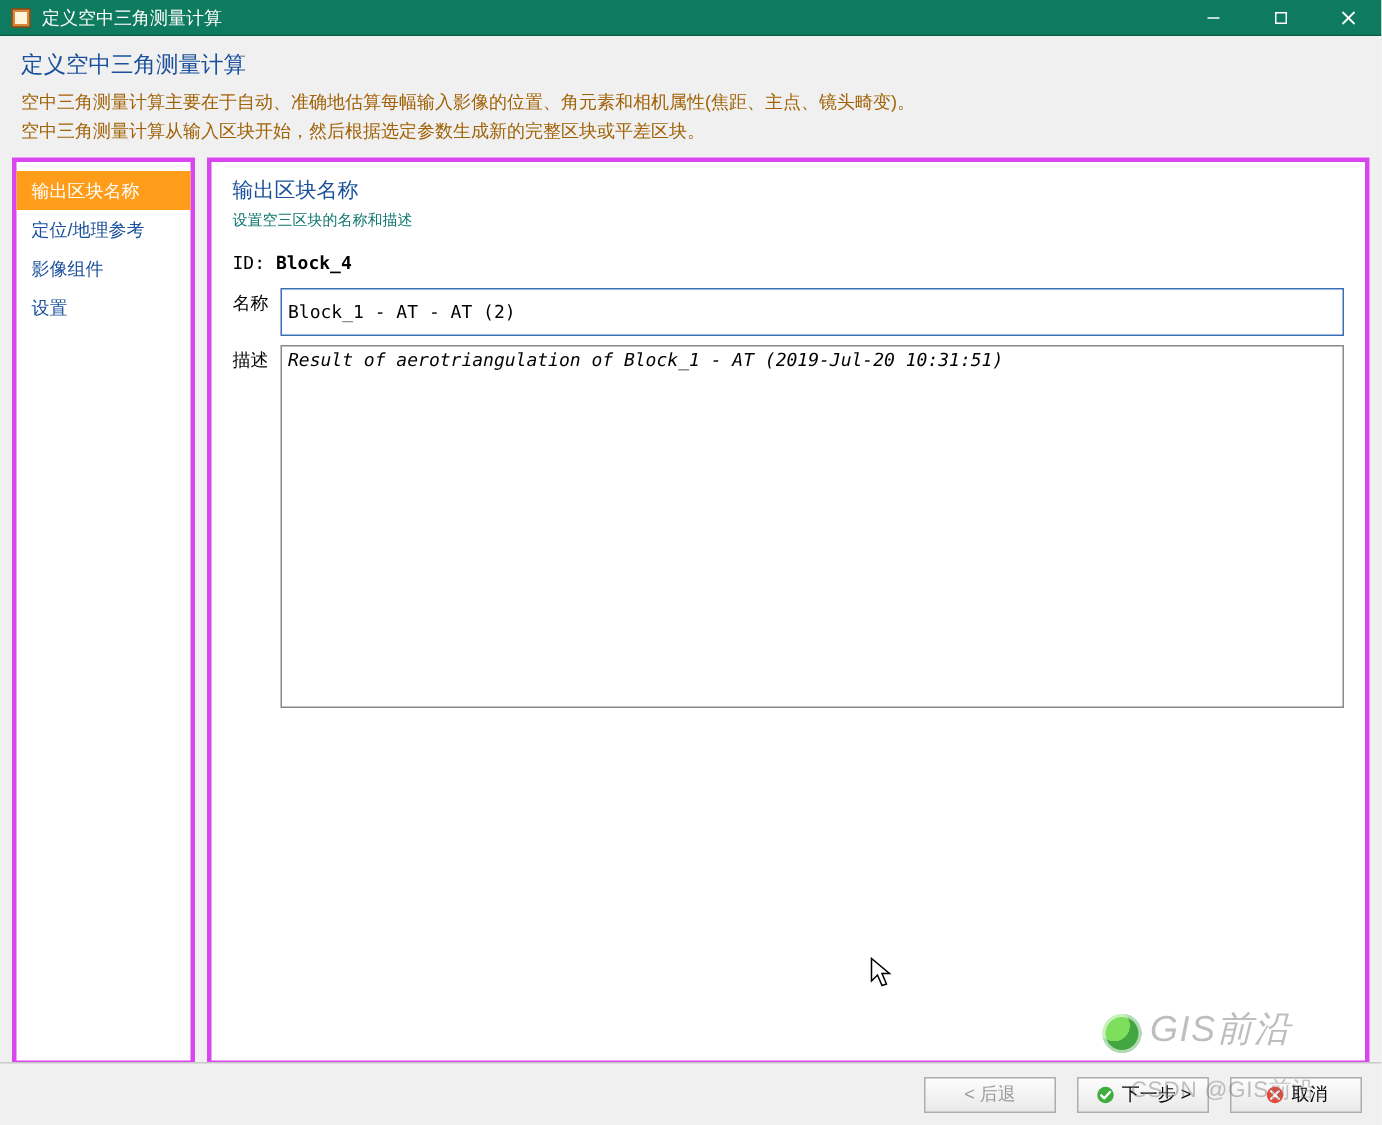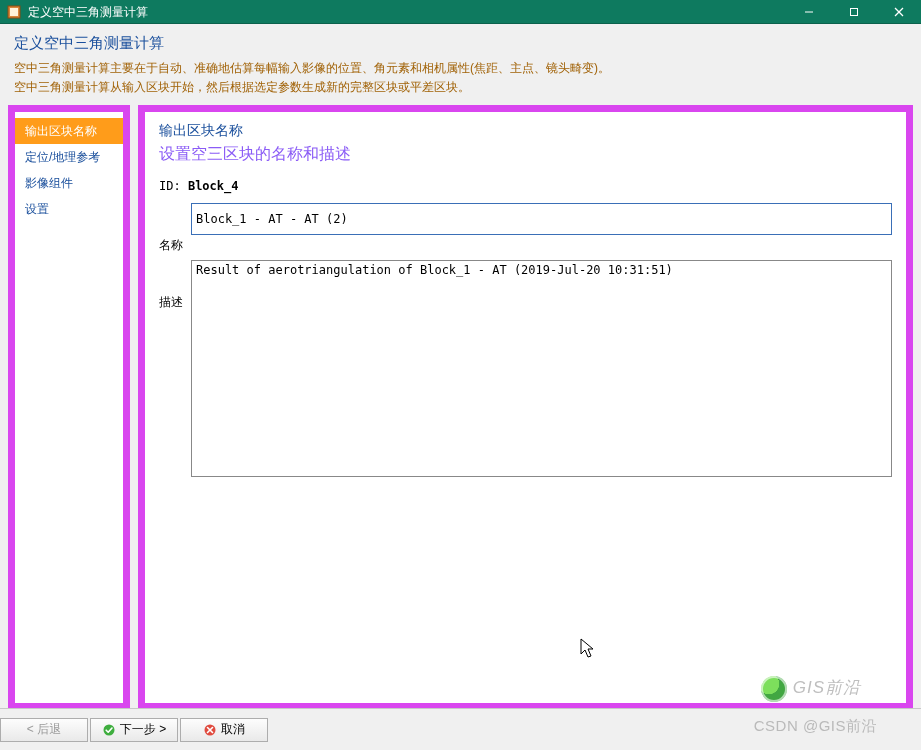--- a/index.html
+++ b/index.html
@@ -52,21 +52,21 @@
 
   
   .main {
     display: flex;
     height: 605px;
     padding: 0 8px;
     gap: 8px;
   }
 
   .panel {
-    border: 7px solid #d946ef;
+    border: 3px solid #d946ef;
     background: #fff;
   }
 
   
   .sidebar {
     width: 122px;
     padding-top: 6px;
   }
   .side-item {
     height: 26px;
@@ -89,73 +89,74 @@
     display: flex;
     flex-direction: column;
   }
   .content h2 {
     margin: 0 0 4px 0;
     font-size: 14px;
     font-weight: normal;
     color: #1a4f9c;
   }
   .content .desc {
-    font-size: 16px;
-    color: #8b5cf6;
+    font-size: 10px;
+    color: #0f766e;
     margin-bottom: 14px;
   }
   .id-row {
     font-family: "NSimSun","SimSun",monospace;
     font-size: 12px;
     margin-bottom: 10px;
   }
   .id-row b { font-weight: bold; }
 
   .form-row {
     display: flex;
     align-items: flex-start;
     margin-bottom: 6px;
   }
   .form-row .lbl {
     width: 32px;
     font-size: 12px;
     padding-top: 2px;
-    margin-top: 32px;
   }
   .form-row input[type=text] {
     flex: 1;
     height: 32px;
     border: 1px solid #3a6fb7;
     font-family: "NSimSun","SimSun",monospace;
     font-size: 12px;
     padding: 0 4px;
     outline: none;
   }
   .form-row textarea {
     flex: 1;
-    height: 217px;
+    height: 242px;
     border: 1px solid #888;
     font-family: "NSimSun","SimSun",monospace;
     font-size: 12px;
     padding: 2px 4px;
     resize: none;
     outline: none;
+    font-style: italic;
   }
 
   
   .footer {
     position: absolute;
     left: 0; right: 0; bottom: 0;
     height: 42px;
     border-top: 1px solid #c8c8c8;
     background: #f0f0f0;
     display: flex;
     align-items: center;
-    padding-right: 24px;
-    gap: 2px;
+    justify-content: flex-end;
+    padding-right: 13px;
+    gap: 14px;
   }
   .btn {
     height: 24px;
     min-width: 88px;
     border: 1px solid #adadad;
     background: linear-gradient(#fdfdfd,#e9e9e9);
     font-size: 12px;
     display: inline-flex;
     align-items: center;
     justify-content: center;
@@ -167,24 +168,24 @@
     color: #9a9a9a;
     cursor: default;
   }
   .btn .ico { width:14px; height:14px; display:inline-flex; align-items:center; justify-content:center; }
 
   
   .watermark1 {
     position: absolute;
     right: 60px; bottom: 48px;
     color: #b8b8b8;
-    font-size: 17px;
+    font-size: 24px;
     font-style: italic;
     letter-spacing: 1px;
-    display: flex; align-items: flex-start; gap: 6px;
+    display: flex; align-items: flex-end; gap: 6px;
     opacity: 0.9;
     pointer-events: none;
   }
   .wm-logo {
     width: 26px; height: 26px; border-radius: 50%;
     background: radial-gradient(circle at 30% 30%, #6fdc4b 0 40%, #2e9e2e 41% 100%);
     box-shadow: 0 0 0 2px rgba(255,255,255,.6) inset;
   }
   .watermark2 {
     position: absolute;

